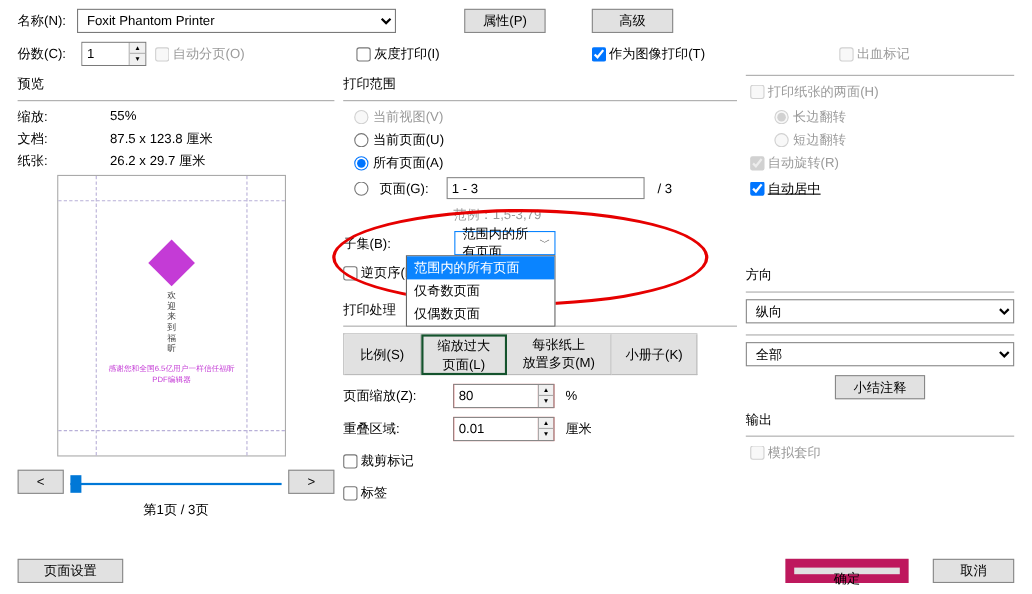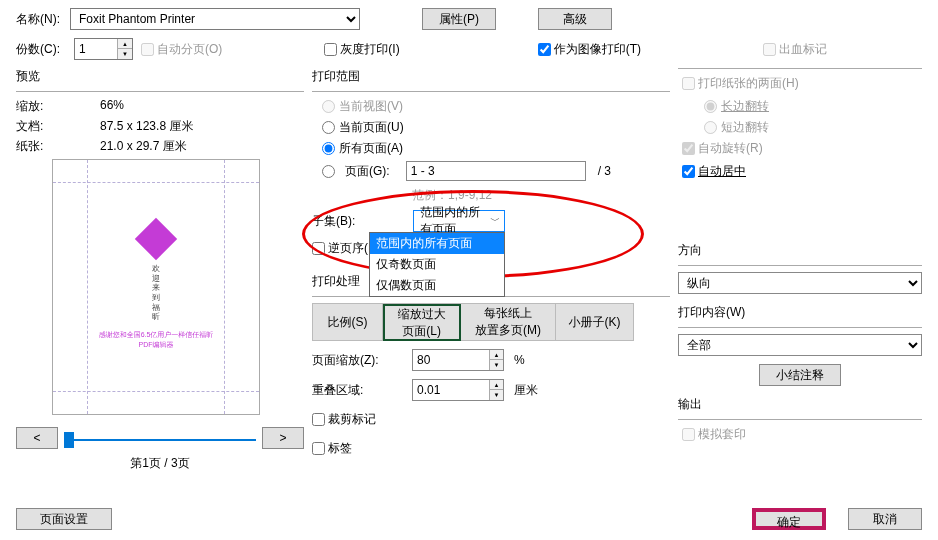--- a/index.html
+++ b/index.html
@@ -19,21 +19,21 @@
   
   .top-row { display: flex; align-items: center; gap: 10px; margin-bottom: 8px; }
   .label { white-space: nowrap; }
   select.printer {
     width: 290px; height: 22px; border: 1px solid #7a7a7a; background: #fff; font-size: 12px; padding-left: 4px;
   }
   .btn {
     min-width: 74px; height: 22px; border: 1px solid #888; background: #e1e1e1;
     font-size: 12px; cursor: pointer; padding: 0 10px; line-height: 20px; text-align: center;
   }
-  .btn.primary { border: 4px solid #be185d; padding: 0 18px; }
+  .btn.primary { border: 8px solid #be185d; padding: 0 36px; }
 
   .spinner {
     display: inline-flex; align-items: stretch; border: 1px solid #7a7a7a; height: 22px; background: #fff;
   }
   .spinner input {
     border: none; width: 42px; padding-left: 4px; font-size: 12px; outline: none;
   }
   .spin-btns {
     display: flex; flex-direction: column; width: 15px; border-left: 1px solid #aaa;
   }
@@ -187,29 +187,29 @@
     </label>
   </div>
 
   <div class="columns">
 
     <div class="col-left">
       <div class="group-title">预览</div>
       <hr class="hr">
       <div class="info-row">
           <div class="k">缩放:</div>
-          <div class="v">66%</div>
+          <div class="v">55%</div>
         </div>
       <div class="info-row">
           <div class="k">文档:</div>
           <div class="v">87.5 x 123.8 厘米</div>
         </div>
       <div class="info-row">
           <div class="k">纸张:</div>
-          <div class="v">21.0 x 29.7 厘米</div>
+          <div class="v">26.2 x 29.7 厘米</div>
         </div>
 
       <div class="previewbox">
         <div class="pv-dashed-v" style="left:34px;"></div>
         <div class="pv-dashed-v" style="right:34px;"></div>
         <div class="pv-dashed-h" style="top:22px;"></div>
         <div class="pv-dashed-h" style="bottom:22px;"></div>
         <div class="pv-inner">
           <div style="width:30px;height:30px;background:#c43bd6;transform:rotate(45deg);margin-bottom:10px;"></div>
           <div style="font-size:8px;color:#444;margin-bottom:8px;text-align:center;line-height:1.2;">欢<br>迎<br>来<br>到<br>福<br>昕</div>
@@ -243,21 +243,21 @@
           <input type="radio" name="rng" checked="" style="">
           <span>所有页面(A)</span>
         </div>
       <div class="radio-row" style="gap:6px;">
         <input type="radio" name="rng" style="">
           <span>页面(G):</span>
         <span style="width:4px;"></span>
         <input class="pages-input" value="1 - 3" style="">
         <span style="margin-left:6px;">/ 3</span>
       </div>
-      <div style="margin:6px 0 6px 100px;" class="disabled">范例：1,9-9,12</div>
+      <div style="margin:6px 0 6px 100px;" class="disabled">范例：1,5-3,79</div>
 
       <div style="display:flex;align-items:center;gap:14px;margin-left:0;">
         <span>子集(B):</span>
         <div class="combo">
           <div class="combo-face">
             <span>范围内的所有页面</span>
               <span class="caret">﹀</span>
           </div>
           <div class="combo-list">
             <div class="combo-item sel">范围内的所有页面</div>
@@ -312,21 +312,21 @@
       <div style="margin-top:12px;">
         <label><input type="checkbox" style=""><span>标签</span></label>
       </div>
     </div>
 
     <div class="col-right">
       <div class="right-box">
         <hr class="hr">
         <div style="margin-left:4px;">
           <label class="disabled"><input type="checkbox" disabled="" style=""><span>打印纸张的两面(H)</span></label>
-          <div class="radio-row disabled" style="margin-left:22px;margin-top:6px;text-decoration:underline;">
+          <div class="radio-row disabled" style="margin-left:22px;margin-top:6px;">
               <input type="radio" disabled="" checked="" style="">
               <span>长边翻转</span>
             </div>
           <div class="radio-row disabled" style="margin-left:22px;">
               <input type="radio" disabled="" style="">
               <span>短边翻转</span>
             </div>
           <div style="margin-top:4px;">
             <label class="disabled"><input type="checkbox" checked="" disabled="" style=""><span>自动旋转(R)</span></label>
           </div>
@@ -338,21 +338,20 @@
 
       <div class="right-box" style="margin-top:62px;">
         <div class="group-title">方向</div>
         <hr class="hr">
         <select class="simple">
           <option>纵向</option>
         </select>
       </div>
 
       <div class="right-box">
-        <div class="group-title">打印内容(W)</div>
         <hr class="hr">
         <select class="simple">
           <option>全部</option>
         </select>
         <div style="text-align:center;margin-top:8px;">
           <button class="small-btn">小结注释</button>
         </div>
       </div>
 
       <div class="right-box">

